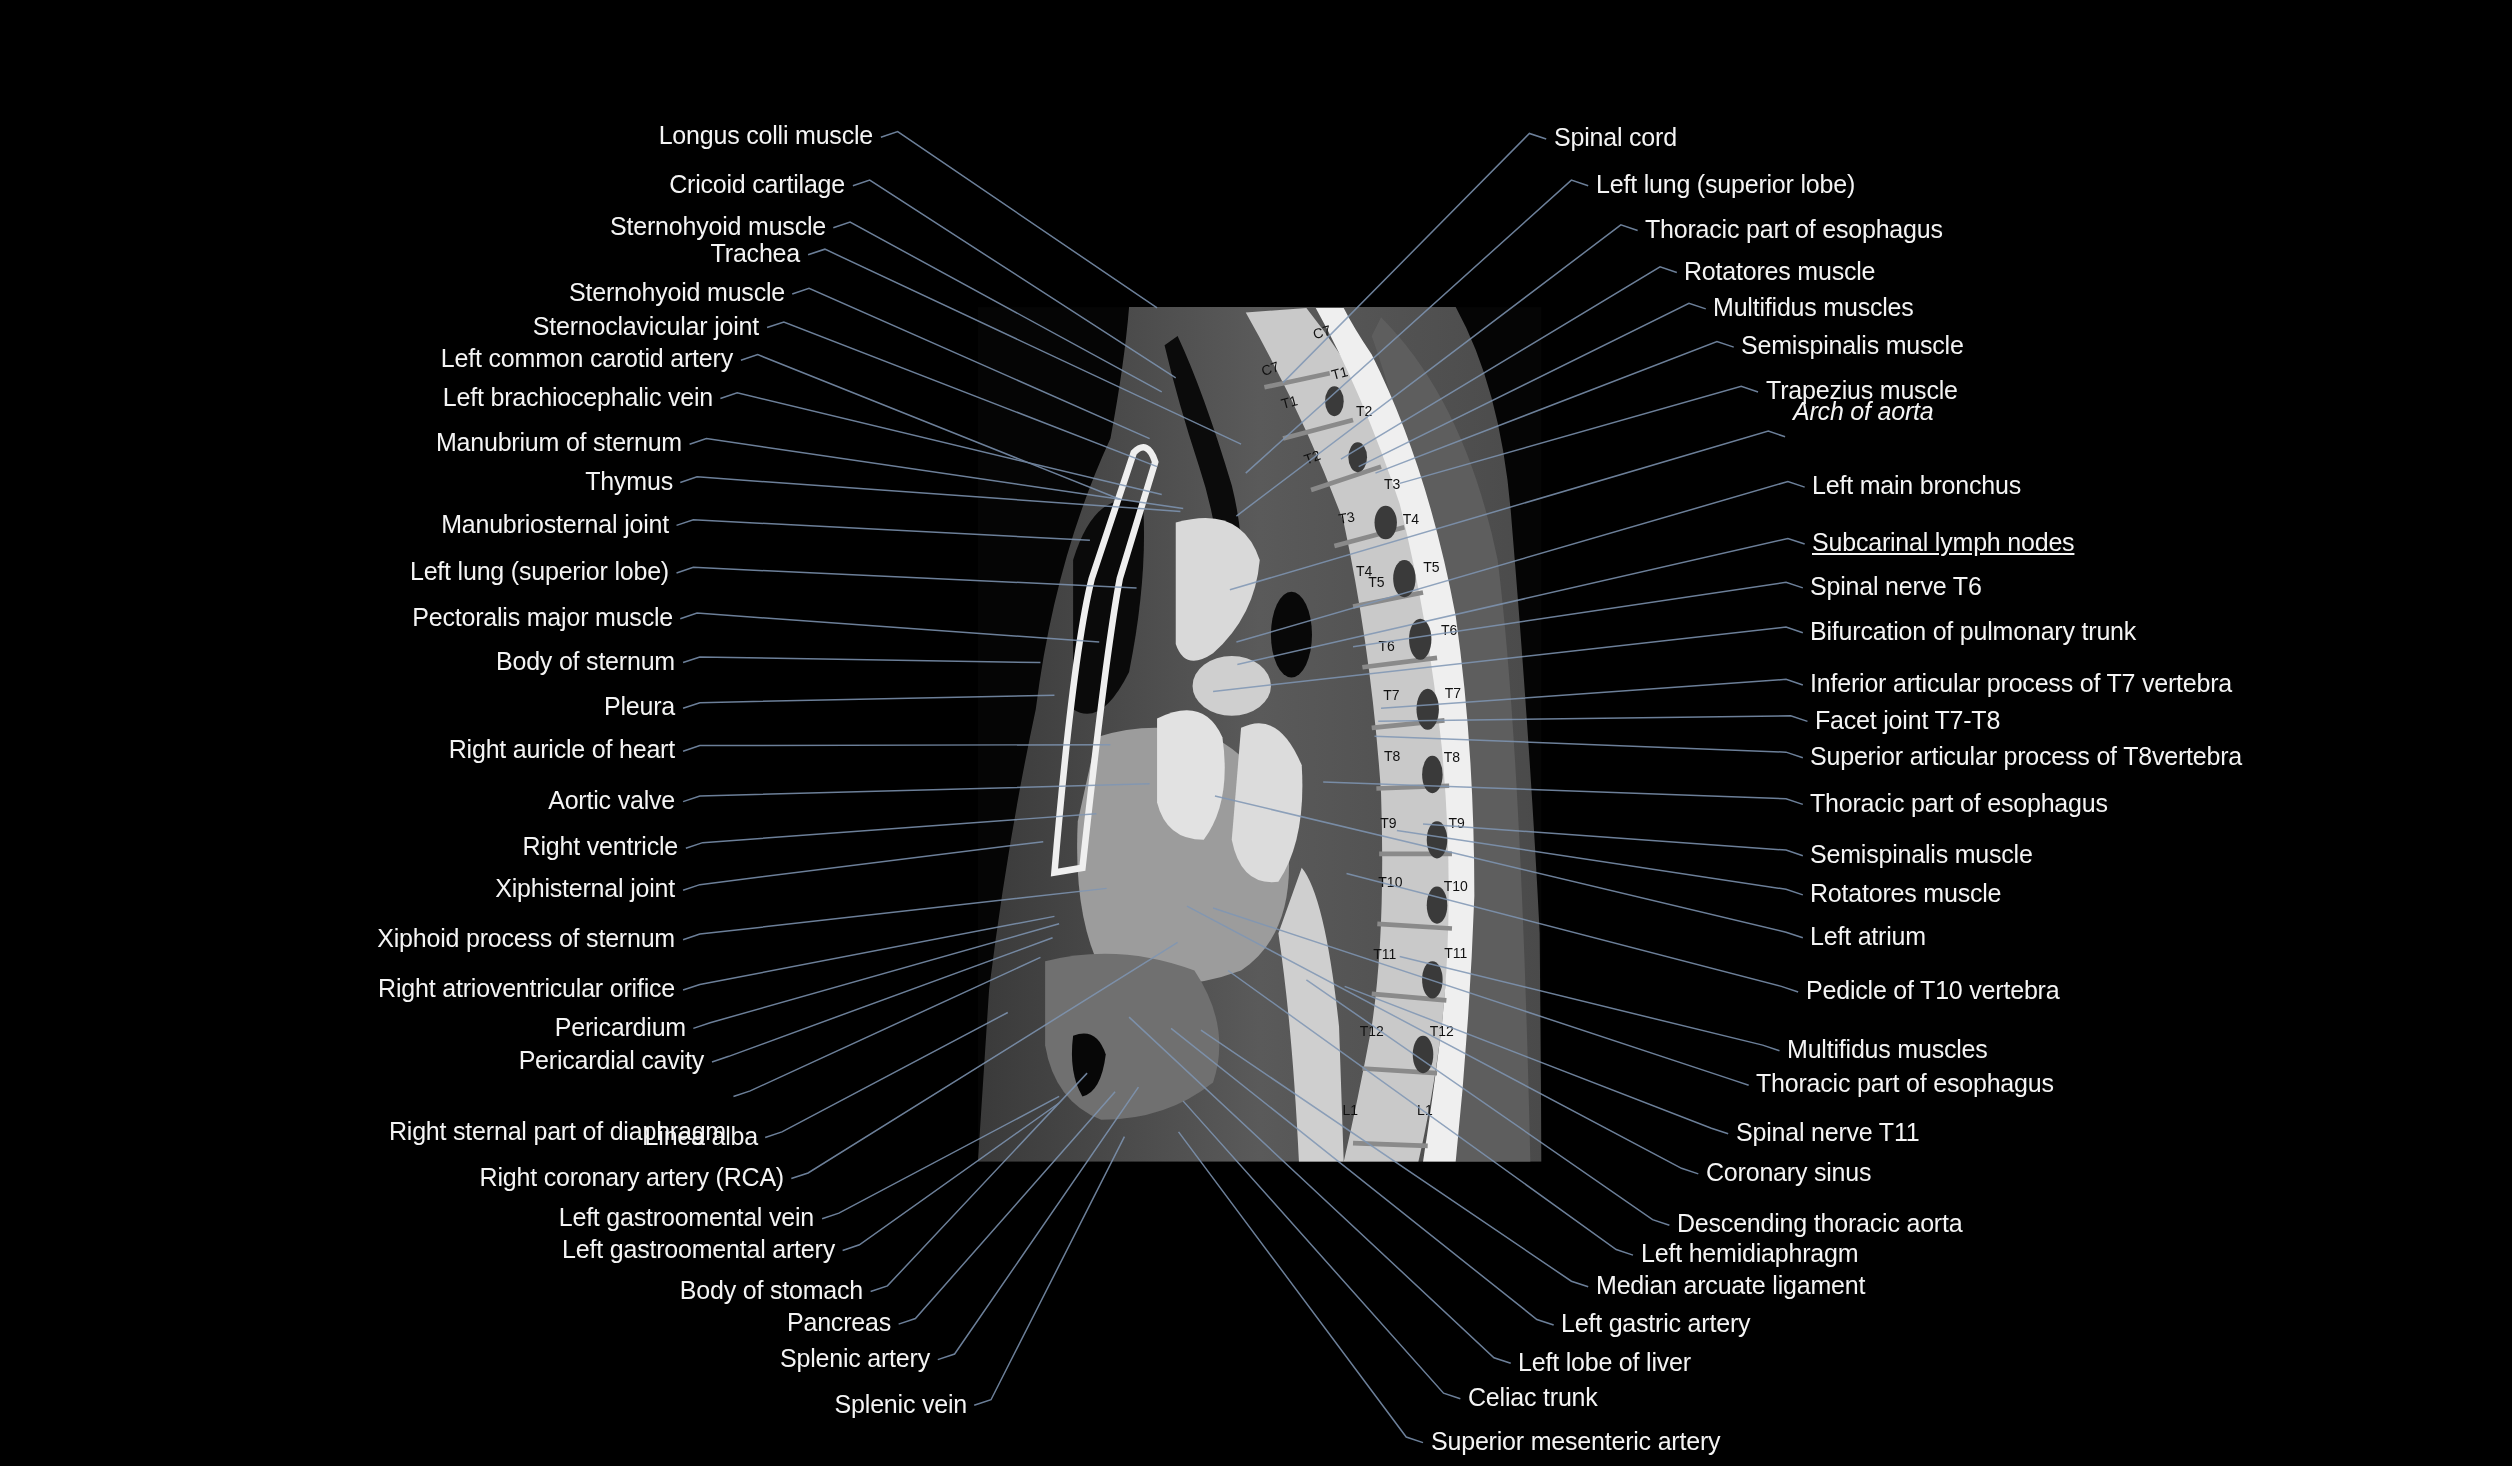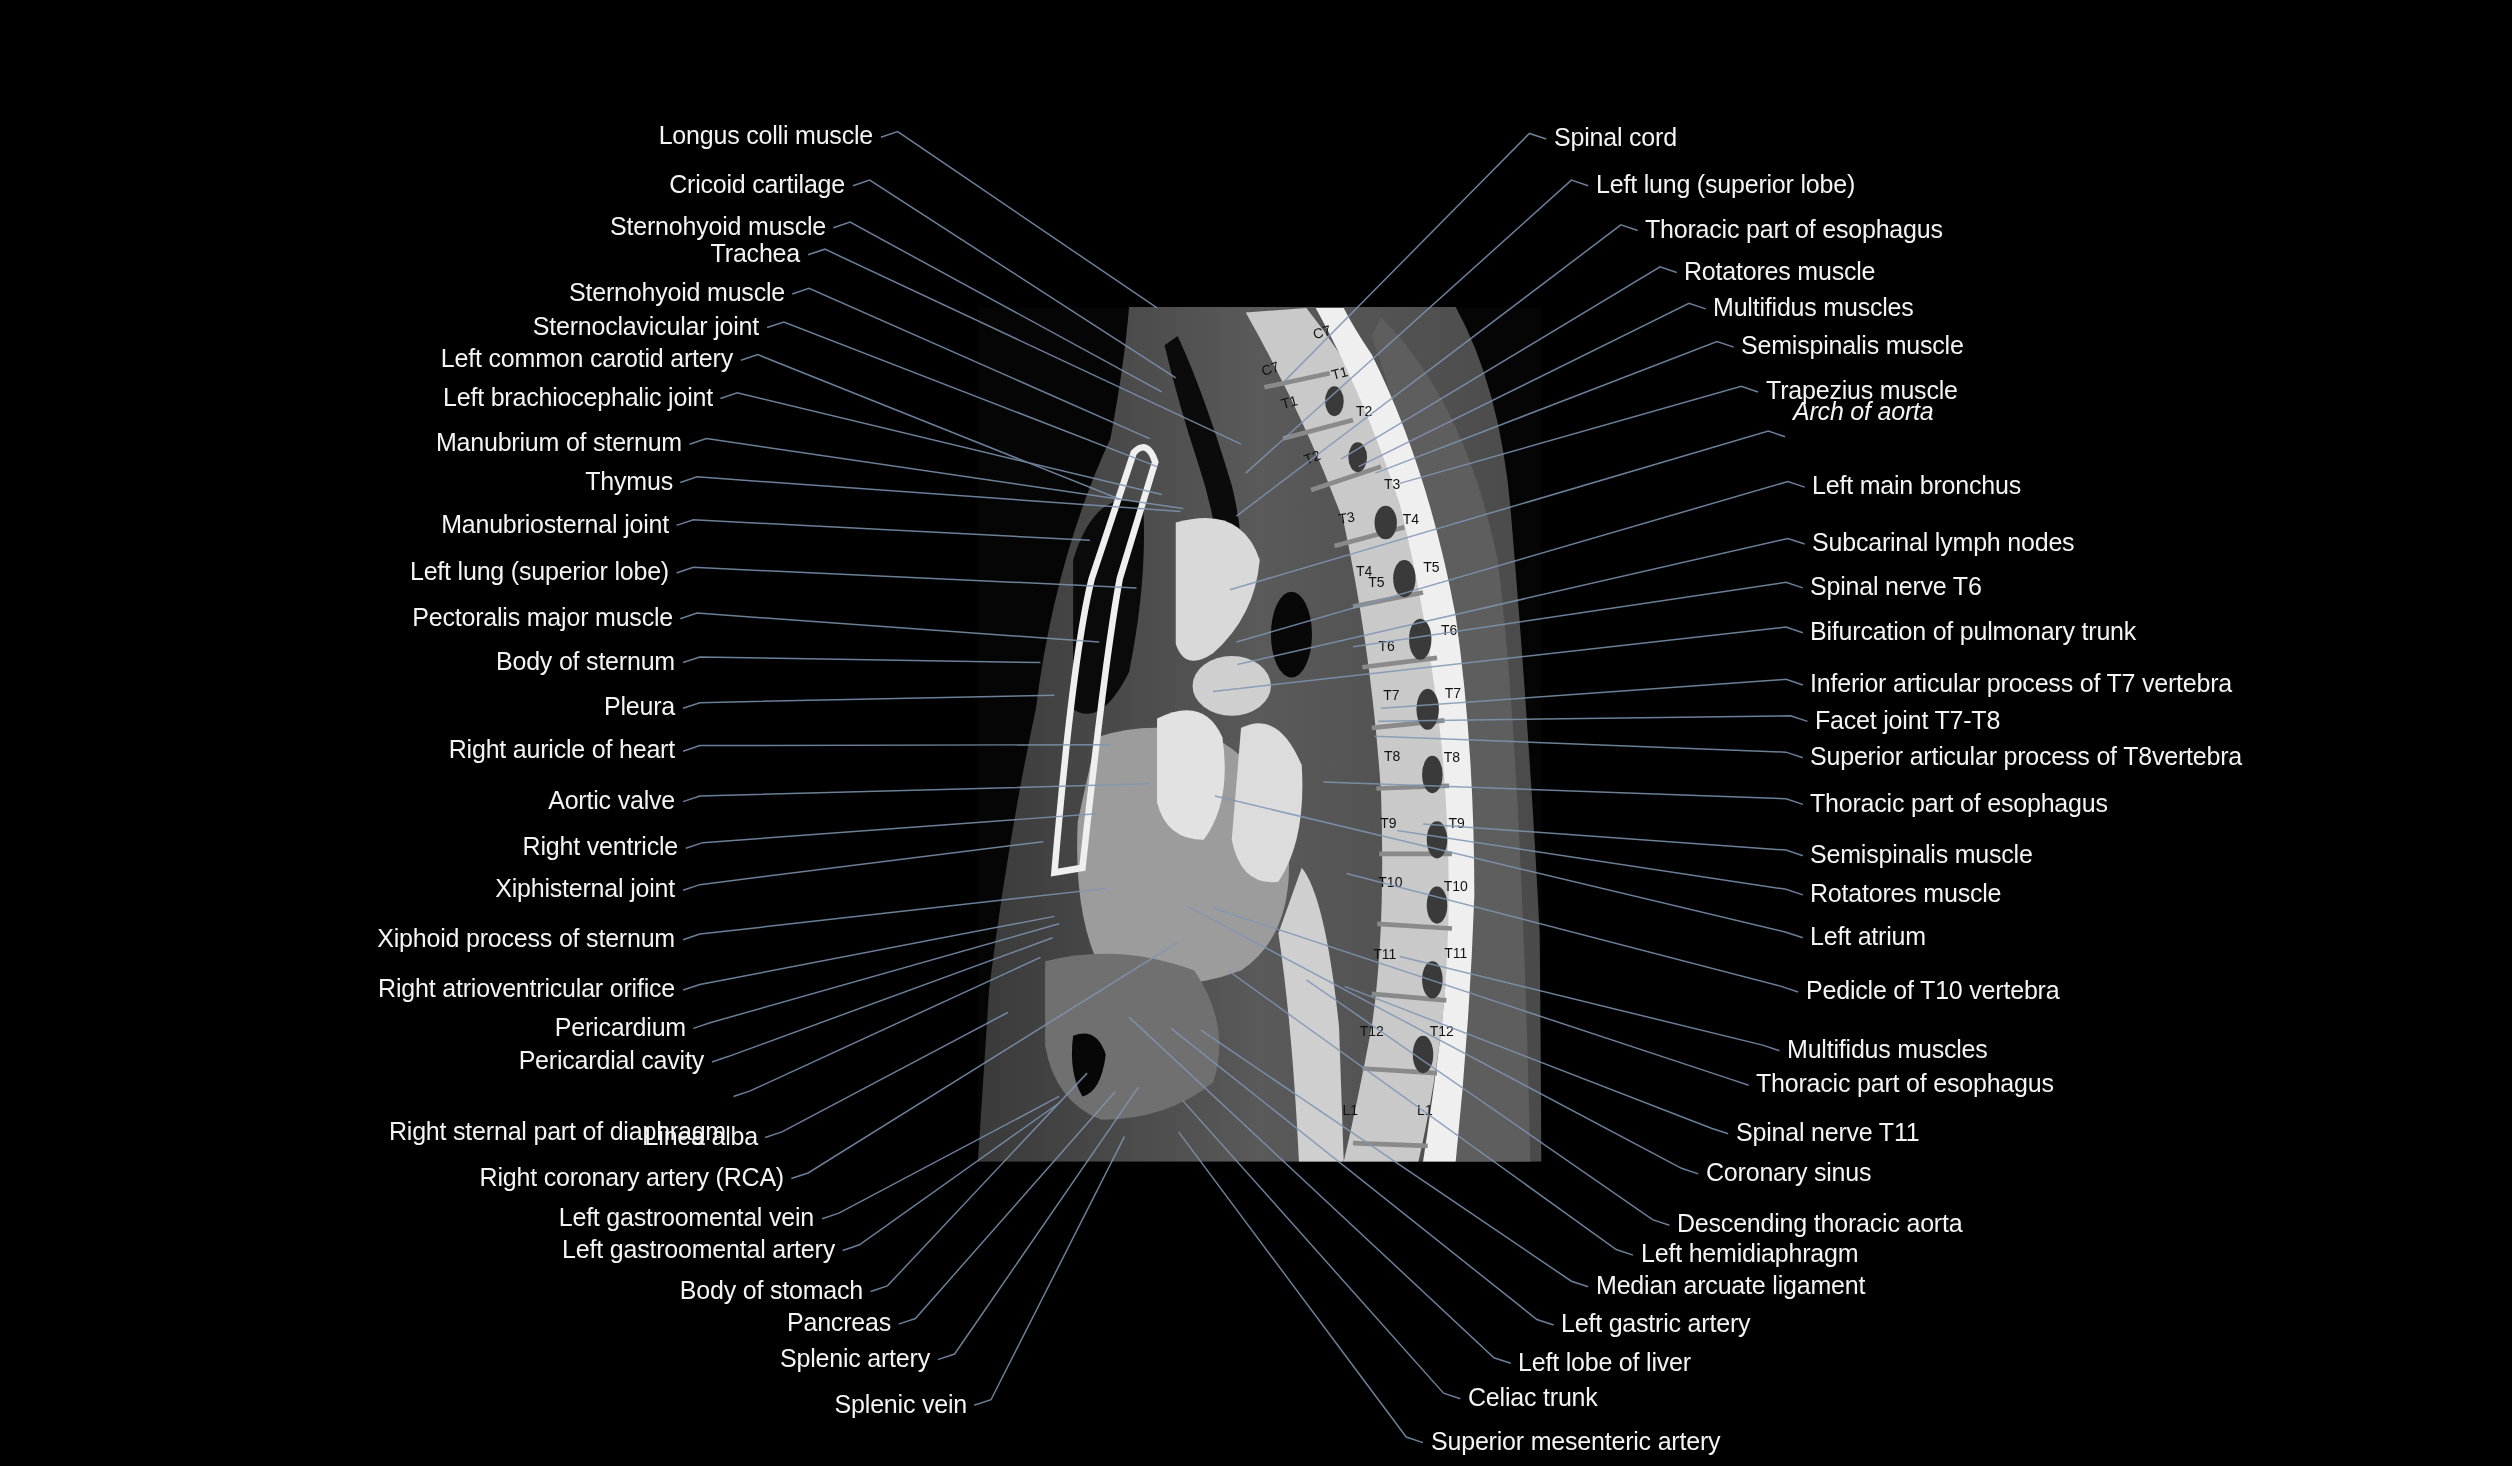--- a/index.html
+++ b/index.html
@@ -190,21 +190,21 @@
   </svg>
 
   <div id="left-labels">
       <div class="label left" style="top: 135px; right: 1639px;">Longus colli muscle</div>
       <div class="label left" style="top: 184px; right: 1667px;">Cricoid cartilage</div>
       <div class="label left" style="top: 226px; right: 1686px;">Sternohyoid muscle</div>
       <div class="label left" style="top: 253px; right: 1712px;">Trachea</div>
       <div class="label left" style="top: 292px; right: 1727px;">Sternohyoid muscle</div>
       <div class="label left" style="top: 326px; right: 1753px;">Sternoclavicular joint</div>
       <div class="label left" style="top: 358px; right: 1779px;">Left common carotid artery</div>
-      <div class="label left" style="top: 397px; right: 1799px;">Left brachiocephalic joint</div>
+      <div class="label left" style="top: 397px; right: 1799px;">Left brachiocephalic vein</div>
       <div class="label left" style="top: 442px; right: 1830px;">Manubrium of sternum</div>
       <div class="label left" style="top: 481px; right: 1839px;">Thymus</div>
       <div class="label left" style="top: 524px; right: 1843px;">Manubriosternal joint</div>
       <div class="label left" style="top: 571px; right: 1843px;">Left lung (superior lobe)</div>
       <div class="label left" style="top: 617px; right: 1839px;">Pectoralis major muscle</div>
       <div class="label left" style="top: 661px; right: 1837px;">Body of sternum</div>
       <div class="label left" style="top: 706px; right: 1837px;">Pleura</div>
       <div class="label left" style="top: 749px; right: 1837px;">Right auricle of heart</div>
       <div class="label left" style="top: 800px; right: 1837px;">Aortic valve</div>
       <div class="label left" style="top: 846px; right: 1834px;">Right ventricle</div>
@@ -226,21 +226,21 @@
   <div id="right-labels">
       <div class="label right" style="top: 137px; left: 1554px;">Spinal cord</div>
       <div class="label right" style="top: 184px; left: 1596px;">Left lung (superior lobe)</div>
       <div class="label right" style="top: 229px; left: 1645px;">Thoracic part of esophagus</div>
       <div class="label right" style="top: 271px; left: 1684px;">Rotatores muscle</div>
       <div class="label right" style="top: 307px; left: 1713px;">Multifidus muscles</div>
       <div class="label right" style="top: 345px; left: 1741px;">Semispinalis muscle</div>
       <div class="label right" style="top: 390px; left: 1766px;">Trapezius muscle</div>
       <div class="label right" style="top: 411px; left: 1793px; font-style: italic;">Arch of aorta</div>
       <div class="label right" style="top: 485px; left: 1812px;">Left main bronchus</div>
-      <div class="label right" style="top: 542px; left: 1812px;">Subcarinal lymph nodes</div>
+      <div class="label right" style="top: 542px; left: 1812px; text-decoration: underline;">Subcarinal lymph nodes</div>
       <div class="label right" style="top: 586px; left: 1810px;">Spinal nerve T6</div>
       <div class="label right" style="top: 631px; left: 1810px;">Bifurcation of pulmonary trunk</div>
       <div class="label right" style="top: 683px; left: 1810px;">Inferior articular process of T7 vertebra</div>
       <div class="label right" style="top: 720px; left: 1815px;">Facet joint T7-T8</div>
       <div class="label right" style="top: 756px; left: 1810px;">Superior articular process of T8vertebra</div>
       <div class="label right" style="top: 803px; left: 1810px;">Thoracic part of esophagus</div>
       <div class="label right" style="top: 854px; left: 1810px;">Semispinalis muscle</div>
       <div class="label right" style="top: 893px; left: 1810px;">Rotatores muscle</div>
       <div class="label right" style="top: 936px; left: 1810px;">Left atrium</div>
       <div class="label right" style="top: 990px; left: 1806px; text-align: right;">Pedicle of T10 vertebra</div>

